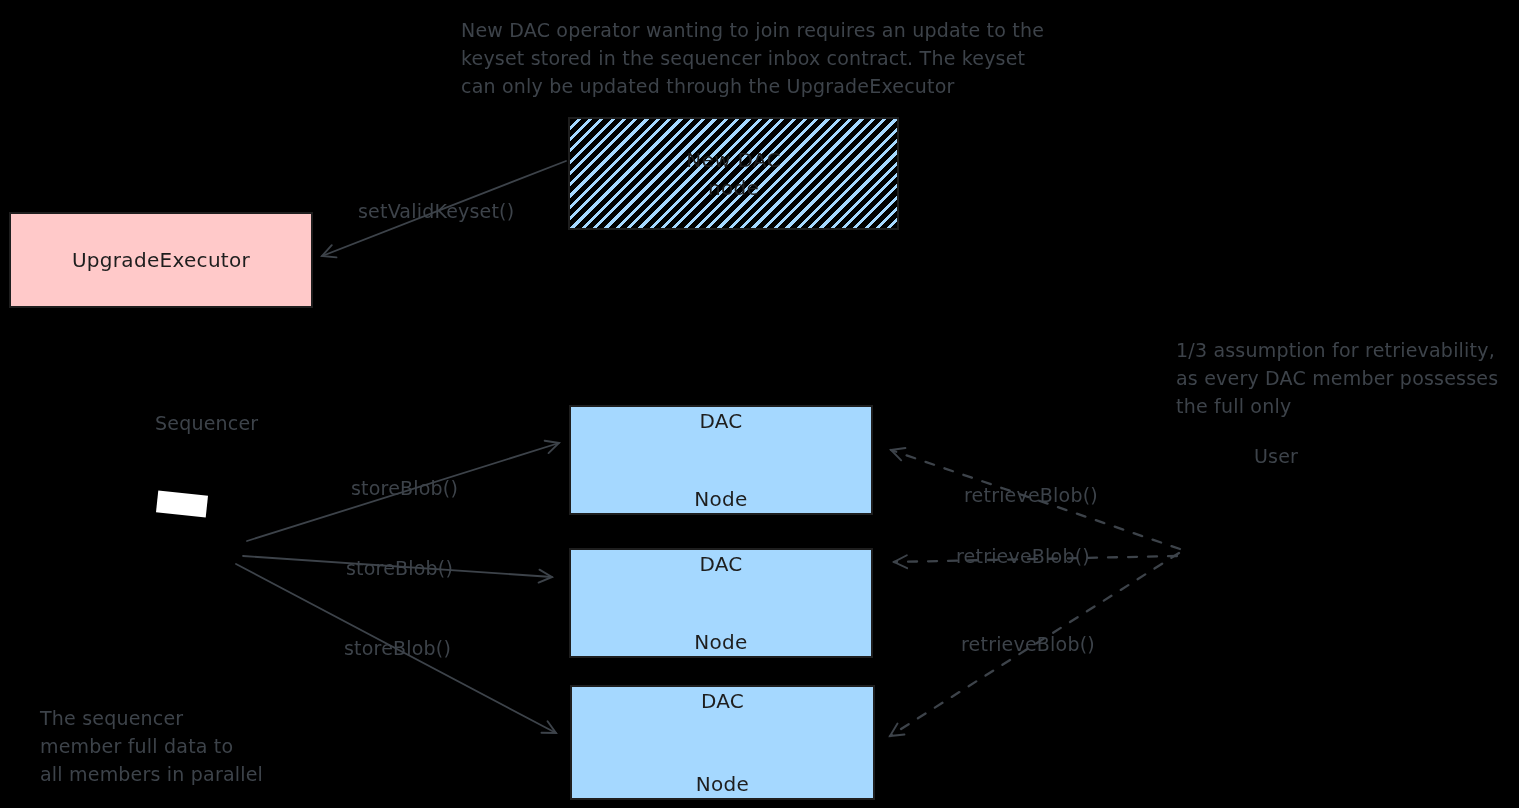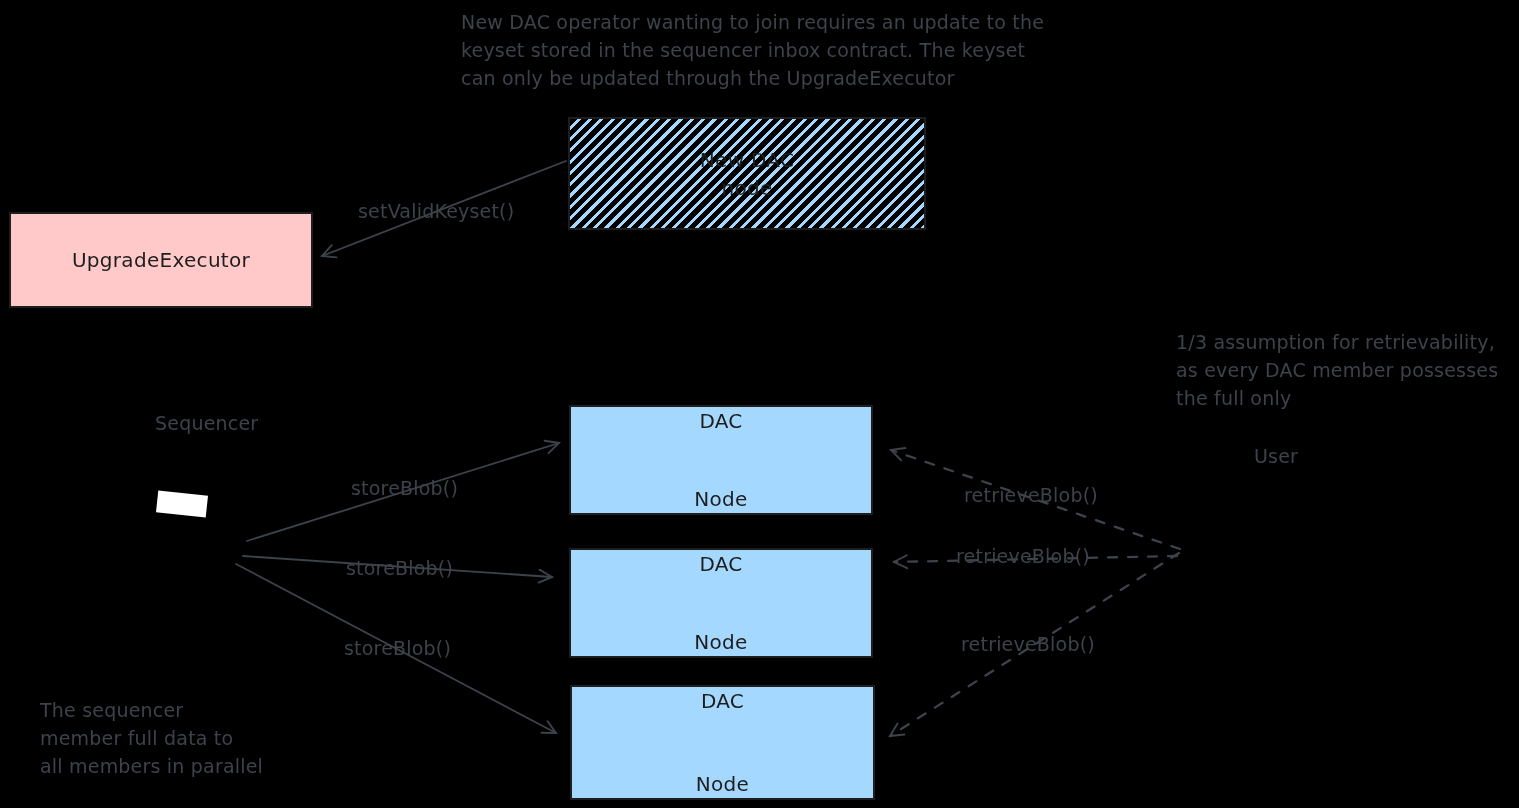--- a/index.html
+++ b/index.html
@@ -16,20 +16,21 @@
     font-family: "DejaVu Sans", sans-serif;
     color: #3d434a;
   }
   .note {
     position: absolute;
     font-size: 19px;
     line-height: 28px;
     color: #3d434a;
     white-space: nowrap;
     letter-spacing: 0.2px;
+    margin-top: 8px;
   }
   .edge-label {
     position: absolute;
     font-size: 19px;
     color: #3d434a;
     white-space: nowrap;
     letter-spacing: 0.2px;
   }
   .shape {
     position: absolute;
@@ -52,21 +53,21 @@
   .box-blue { background: #a5d8ff; justify-content: space-between; }
   .box-hachure {
     background: repeating-linear-gradient(
       135deg,
       rgba(0,0,0,0) 0px,
       rgba(0,0,0,0) 5px,
       #a5d8ff 5px,
       #a5d8ff 8px
     );
   }
-  #hatch-box { left: 568px; top: 117px; width: 358px; height: 113px; }
+  #hatch-box { left: 568px; top: 117px; width: 331px; height: 113px; }
   #pink-box  { left: 9px;   top: 212px; width: 304px; height: 96px; }
   #dac1      { left: 569px; top: 405px; width: 304px; height: 110px; }
   #dac2      { left: 569px; top: 548px; width: 304px; height: 110px; }
   #dac3      { left: 570px; top: 685px; width: 305px; height: 115px; }
   #laptop-screen {
     position: absolute;
     left: 157px; top: 493px; width: 50px; height: 22px;
     background: #ffffff;
     transform: rotate(6deg);
   }

